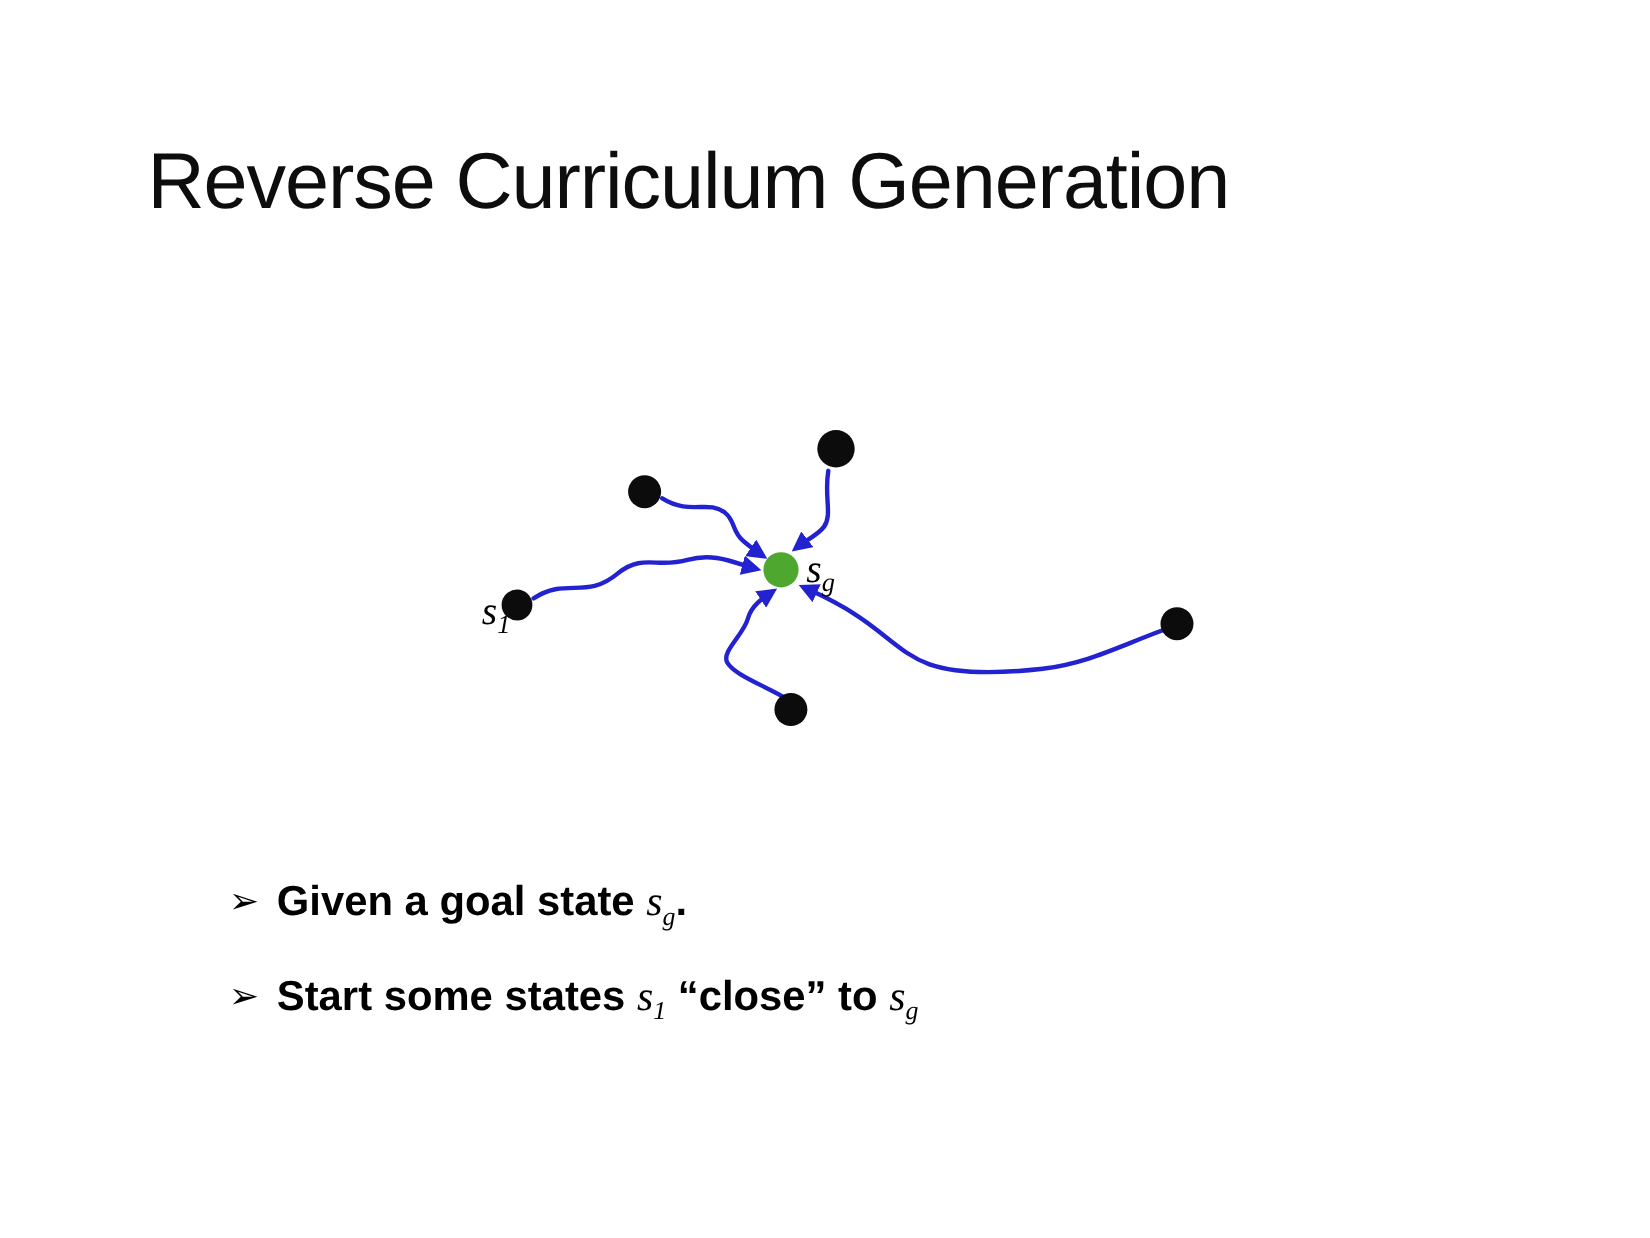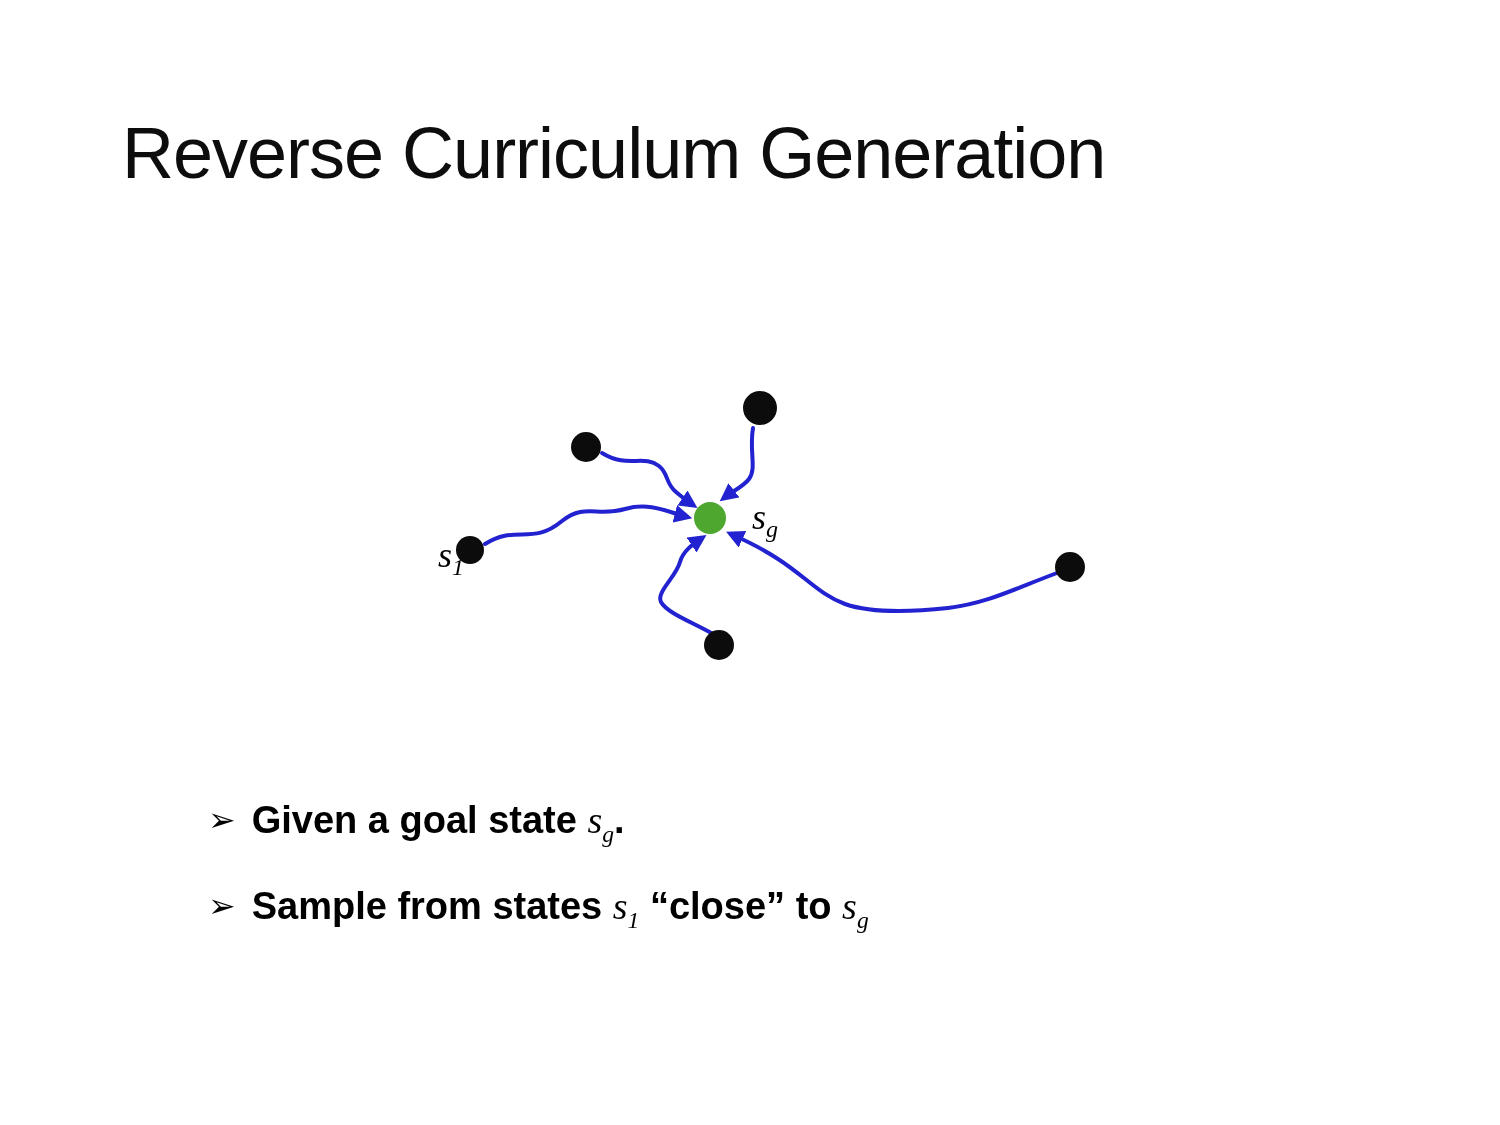--- a/index.html
+++ b/index.html
@@ -13,21 +13,21 @@
     height: 1125px;
     background: #ffffff;
     overflow: hidden;
     font-family: "Liberation Sans", sans-serif;
     color: #000000;
   }
   .title {
     position: absolute;
     left: 122px;
     top: 112px;
-    margin: 0;
+    margin: 12px;
     font-size: 72px;
     font-weight: 400;
     letter-spacing: -1px;
     color: #0d0d0d;
     white-space: nowrap;
   }
   .diagram-svg {
     position: absolute;
     left: 0;
     top: 0;
@@ -107,24 +107,24 @@
     <circle cx="760" cy="408" r="17" fill="#0c0c0c"></circle>
     <circle cx="586" cy="447" r="15" fill="#0c0c0c"></circle>
     <circle cx="470" cy="550" r="14" fill="#0c0c0c"></circle>
     <circle cx="719" cy="645" r="15" fill="#0c0c0c"></circle>
     <circle cx="1070" cy="567" r="15" fill="#0c0c0c"></circle>
     <circle cx="710" cy="518" r="16" fill="#4ea72e"></circle>
   </svg>
 
   <div class="node-label" style="left:418px; top:534px;margin-left:20px;"><span>s</span><sub>1</sub></div>
 
-  <div class="node-label" style="left:752px; top:496px;"><span>s</span><sub>g</sub></div>
+  <div class="node-label" style="left:733px; top:496px;"><span>s</span><sub>g</sub></div>
 
   <div class="bullets">
 
     <div class="bullet"><span class="marker">➢</span><span class="seg plain">Given a goal state </span><span class="seg math"><span>s</span><sub>g</sub></span><span class="seg plain">.</span></div>
 
-    <div class="bullet"><span class="marker">➢</span><span class="seg plain">Sample from states </span><span class="seg math"><span>s</span><sub>1</sub></span><span class="seg plain"> “close” to </span><span class="seg math"><span>s</span><sub>g</sub></span></div>
+    <div class="bullet"><span class="marker">➢</span><span class="seg plain">Start some states </span><span class="seg math"><span>s</span><sub>1</sub></span><span class="seg plain"> “close” to </span><span class="seg math"><span>s</span><sub>g</sub></span></div>
 
 
   </div>
 
 </div>
 
 </body></html>

